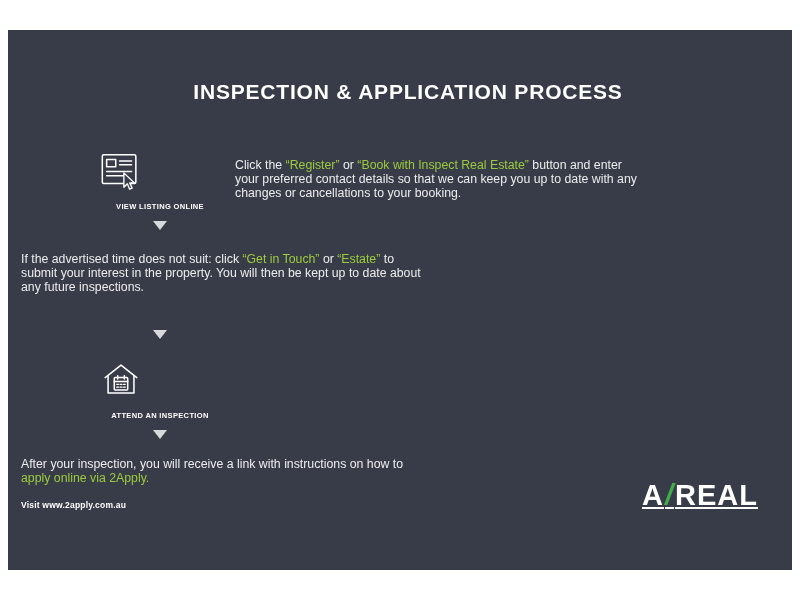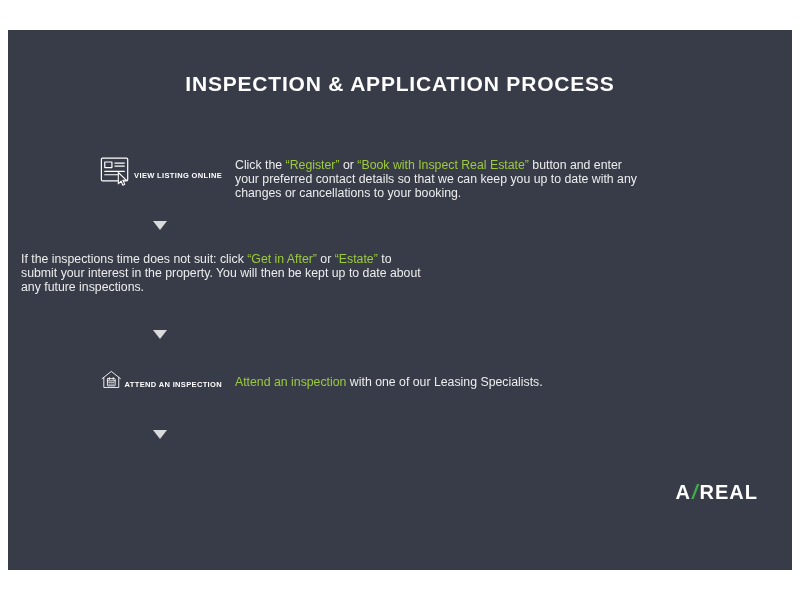--- a/index.html
+++ b/index.html
@@ -7,29 +7,29 @@
   html, body { margin:0; padding:0; }
   body {
     width:800px; height:600px; overflow:hidden; background:#ffffff;
     font-family:"Liberation Sans", sans-serif; position:relative;
   }
   .canvas {
     position:absolute; left:8px; top:30px; width:784px; height:540px;
     background:var(--bg,#383c48);
   }
   .title {
-    position:absolute; top:42px; left:0; width:100%; margin:0;
+    position:absolute; top:42px; left:0; width:100%; margin:8px;
     text-align:center; color:#ffffff; font-size:21px; font-weight:bold;
     letter-spacing:0.8px;
   }
   .steps { position:absolute; left:0; top:0; width:100%; height:100%; }
   .step { position:absolute; left:0; width:100%; display:flex; align-items:flex-start; }
   .step-left {
     margin-left:90px; width:124px; flex:none;
-    display:flex; flex-direction:row; align-items:center;
+    display:flex; flex-direction:column; 
   }
   .step-icon { width:46px; height:46px; display:block; }
   .step-icon svg { width:100%; height:100%; display:block; }
   .step-label {
     margin-top:8px; color:#ffffff; font-size:7.5px; font-weight:bold;
     letter-spacing:0.35px; text-align:center; white-space:nowrap;
   }
   .step-text {
     margin-left:13px; width:402px; color:#eceded;
     font-size:12.3px; line-height:14px;
@@ -41,22 +41,22 @@
   .step-3 { top:424px; } .step-3 .step-text { padding-top:3px; }
   .note { margin-top:13px; font-size:8.5px; font-weight:bold; color:#ffffff; letter-spacing:0.2px; }
   .arrow { position:absolute; left:90px; width:124px; display:flex; justify-content:center; }
   .arrow::after {
     content:''; width:0; height:0;
     border-left:7px solid transparent; border-right:7px solid transparent;
     border-top:9px solid #d9dadb;
   }
   .arrow-0 { top:191px; } .arrow-1 { top:300px; } .arrow-2 { top:400px; }
   .logo {
-    position:absolute; right:34px; bottom:66px; color:#ffffff;
-    font-size:20px; font-weight:bold; letter-spacing:1px; white-space:nowrap;
+    position:absolute; right:34px; bottom:58px; color:#ffffff;
+    font-size:29px; font-weight:bold; letter-spacing:1px; white-space:nowrap;text-decoration:underline;
   }
   .logo .slash { color:var(--logo-green,#3fae49); font-style:italic; padding:0 1px; }
   .ic { fill:none; stroke:#ffffff; stroke-width:1.6; stroke-linecap:round; stroke-linejoin:round; }
   .ic .thin { stroke-width:1.2; }
   .ic .cursor { fill:var(--bg,#383c48); stroke:#ffffff; stroke-width:1.4; }
   .ic .fillw { fill:#ffffff; stroke:none; }
   .ic .icon-text {
     fill:#ffffff; stroke:none;
     font-family:"Liberation Sans", sans-serif; font-size:5.8px; font-weight:bold;
     letter-spacing:0.4px;
@@ -80,38 +80,38 @@
       <line x1="9" y1="29" x2="27" y2="29"></line>
       <path class="cursor" d="M27 26 L27 41 L30.6 37.4 L33 43 L35.6 41.8 L33.1 36.4 L38 36.4 Z"></path>
     </svg>
           </span>
       <span class="step-label">VIEW LISTING ONLINE</span>
     </div>
     <div class="step-text"><span>Click the </span><span class="green">“Register”</span><span> or </span><span class="green">“Book with Inspect Real Estate”</span><span> button and enter your preferred contact details so that we can keep you up to date with any changes or cancellations to your booking.</span></div>
   </div>
 <div class="arrow arrow-0"></div>
   <div class="step step-1">
-    <div class="step-text"><span>If the inspections time does not suit: click </span><span class="green">“Get in After”</span><span> or </span><span class="green">“Estate”</span><span> to submit your interest in the property. You will then be kept up to date about any future inspections.</span></div>
+    <div class="step-text"><span>If the advertised time does not suit: click </span><span class="green">“Get in Touch”</span><span> or </span><span class="green">“Estate”</span><span> to submit your interest in the property. You will then be kept up to date about any future inspections.</span></div>
   </div>
 <div class="arrow arrow-1"></div>
   <div class="step step-2">
     <div class="step-left">
       <span class="step-icon">
             <svg class="ic" viewBox="0 0 48 48">
       <path d="M7.5 21.5 L24 8.5 L40.5 21.5"></path>
       <path d="M10.5 19.5 V37.5 H37.5 V19.5"></path>
       <rect x="17" y="21.5" width="14" height="13" rx="1"></rect>
       <line x1="17" y1="25.5" x2="31" y2="25.5"></line>
       <line x1="20.5" y1="19.5" x2="20.5" y2="23"></line>
       <line x1="27.5" y1="19.5" x2="27.5" y2="23"></line>
       <path class="thin" d="M19.5 28.5 h2 M23 28.5 h2 M26.5 28.5 h2 M19.5 31.5 h2 M23 31.5 h2 M26.5 31.5 h2"></path>
     </svg>
           </span>
       <span class="step-label">ATTEND AN INSPECTION</span>
     </div>
-    <div class="step-text"><span class="green">Attend an inspection</span><span> with one of our Leasing Specialists.</span></div>
   </div>
 <div class="arrow arrow-2"></div>
   <div class="step step-3">
+    <div class="step-text"><span>After your inspection, you will receive a link with instructions on how to </span><span class="green">apply online via 2Apply.</span><div class="note">Visit www.2apply.com.au</div></div>
   </div>
 </div>
   <div class="logo"><span>A</span><span class="slash">/</span><span>REAL</span></div>
 </div>
 
 </body></html>

